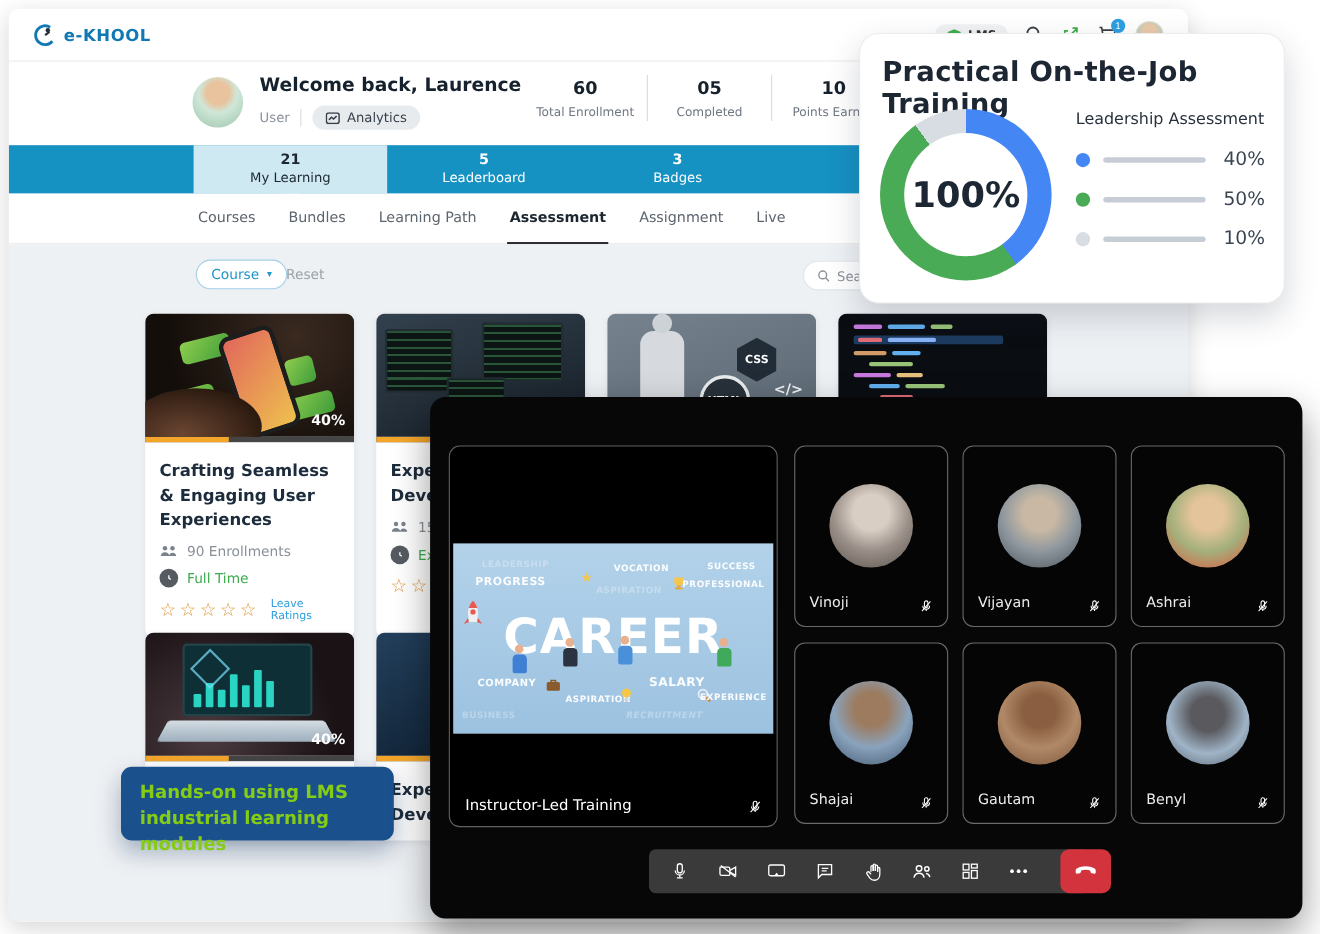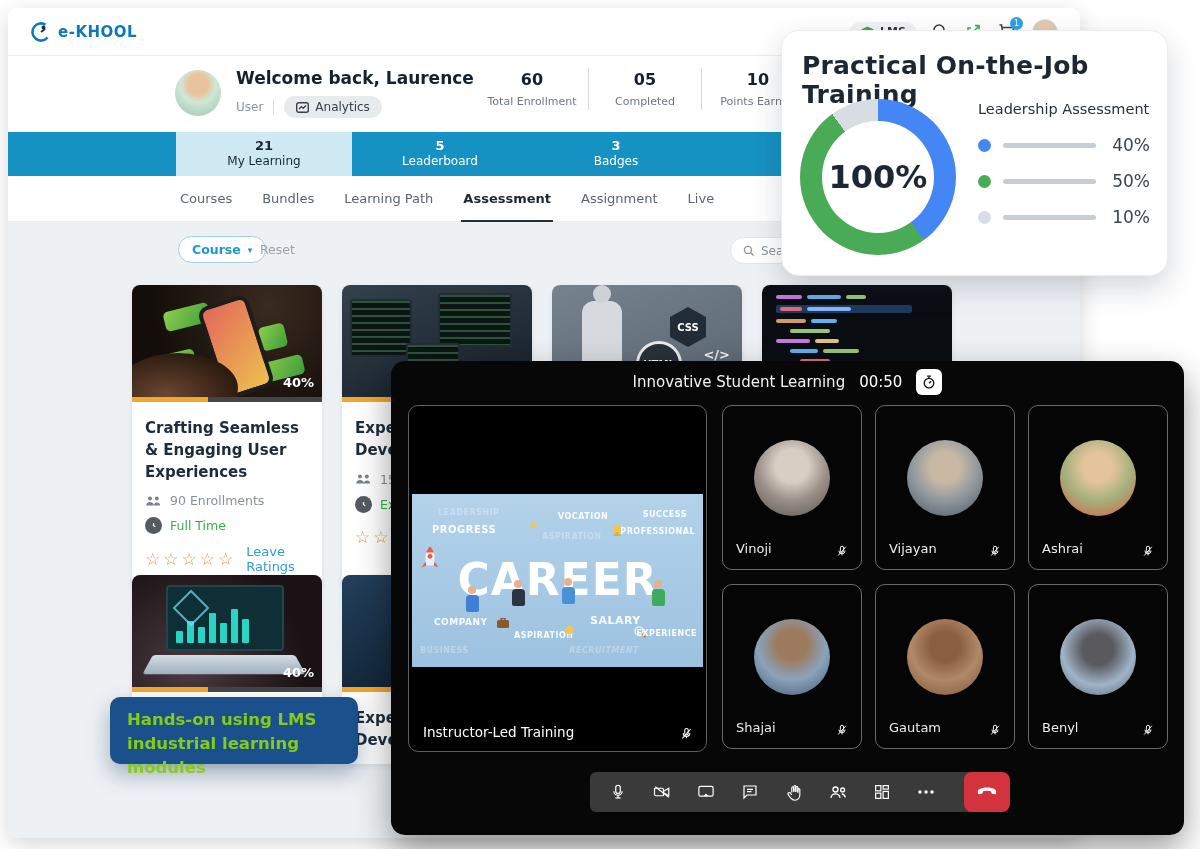--- a/index.html
+++ b/index.html
@@ -56,41 +56,41 @@
   .sub-nav { position:absolute; left:0; top:168px; width:100%; height:46px; background:#fff; border-bottom:1px solid #ededed;
              display:flex; align-items:center; gap:30px; padding-left:172px; }
   .sub-tab { font-size:13px; color:#5c646d; height:46px; display:flex; align-items:center; position:relative; }
   .sub-tab.active { color:#1d2730; font-weight:bold; }
   .sub-tab.active::after { content:""; position:absolute; left:-2px; right:-2px; bottom:0; height:2px; background:#2b2f33; }
 
   
   .work-area { position:absolute; left:0; top:214px; width:100%; height:616px; background:#eef1f4; }
   .filter-row { position:absolute; left:0; top:14px; width:100%; height:30px; }
   .course-btn { position:absolute; left:170px; top:0; display:flex; align-items:center; gap:7px; background:#fff;
-                border:1px solid #a3d0e6; color:#2196c9; font-size:12.5px; font-weight:700; border-radius:15px; padding:5px 13px; }
+                border:1px solid #a3d0e6; color:#2196c9; font-size:12.5px; font-weight:400; border-radius:15px; padding:5px 13px; }
   .reset-btn { position:absolute; left:252px; top:6px; font-size:12.5px; color:#9aa1a9; }
   .search-pill { position:absolute; left:722px; top:1px; width:150px; height:27px; background:#fff; border:1px solid #e2e5e9;
                  border-radius:14px; display:flex; align-items:center; gap:6px; padding:0 12px; color:#8b929b; font-size:12px; }
 
   
   .cards-row { position:absolute; display:flex; gap:20px; }
   .cards-row1 { left:124px; top:63px; }   
   .cards-row2 { left:124px; top:353px; }
   .course-card { width:190px; background:#fff; border-radius:8px; overflow:hidden; box-shadow:0 2px 6px rgba(30,40,60,.08); }
   .card-img { position:relative; height:112px; overflow:hidden; }
   .card-badge { position:absolute; right:8px; bottom:7px; color:#fff; font-size:13px; font-weight:bold; z-index:3; }
   .progress-track { height:5px; background:#454545; }
   .progress-fill { height:5px; background:#f4a62a; }
   .card-body { padding:10px 13px 14px; }
   .card-title { font-size:15px; font-weight:bold; color:#1d2c3c; line-height:1.45; margin:6px 0 10px; }
   .meta-row { display:flex; align-items:center; gap:8px; margin:9px 0; font-size:12.5px; color:#8a9098; }
   .meta-row.time { color:#3cab4e; font-weight:500; }
   .stars-row { display:flex; align-items:center; gap:10px; margin-top:10px; }
   .stars { color:#df9c41; font-size:17px; letter-spacing:3px; line-height:1; }
-  .ratings-link { font-size:13px; color:#2f9ede; }
+  .ratings-link { font-size:10px; color:#2f9ede; }
   .clock-dot { width:17px; height:17px; border-radius:50%; background:#565b61; display:flex; align-items:center; justify-content:center; }
 
   
   .img-ux { background:radial-gradient(circle at 72% 18%, #3a2a20, #140e0a 70%); }
   .img-ux .phone { position:absolute; left:78px; top:14px; width:52px; height:96px; border-radius:10px;
                    background:linear-gradient(145deg,#e2685c,#eec04e); border:4px solid #1d1d1d; transform:rotate(-18deg); }
   .img-ux .chip { position:absolute; width:46px; height:20px; border-radius:5px; background:linear-gradient(135deg,#8fce4e,#3f9c3a); transform:rotate(-14deg); }
   .img-ux .chip.c1 { left:32px; top:22px; } .img-ux .chip.c2 { left:128px; top:40px; width:26px; height:24px; }
   .img-ux .chip.c3 { left:36px; top:66px; width:28px; height:24px; } .img-ux .chip.c4 { left:126px; top:74px; }
   .img-ux .hand { position:absolute; left:-14px; bottom:-26px; width:120px; height:70px; border-radius:50%;
@@ -537,32 +537,20 @@
       </div>
       <div class="legend-row">
         <span class="legend-dot" style="background:#d8dde3"></span>
         <span class="legend-line"></span>
         <span class="legend-val">10%</span>
       </div>
     </div>
   </div>
 
   <div class="meeting">
-    <div class="meet-header">
-      <span class="meet-title">Innovative Student Learning</span>
-      <span class="meet-timer">00:50</span>
-      <span class="timer-btn">
-        <svg width="16" height="16" viewBox="0 0 22 22" fill="none" stroke="#111" stroke-width="1.8">
-            <circle cx="11" cy="12.6" r="6.6"></circle>
-            <path d="M11 6V3.4"></path>
-            <path d="M8.4 3h5.2"></path>
-            <path d="M11 12.6l3-2.6"></path>
-          </svg>
-      </span>
-    </div>
 
     <div class="main-tile">
       <div class="career">
         <span class="career-word faded cw8">LEADERSHIP</span>
         <span class="career-word big cw0">PROGRESS</span>
         <span class="career-star">★</span>
         <span class="career-word cw1">VOCATION</span>
         <span class="career-word cw2">SUCCESS</span>
         <span class="career-word cw3">PROFESSIONAL</span>
         <span class="career-word faded cw9">ASPIRATION</span>

